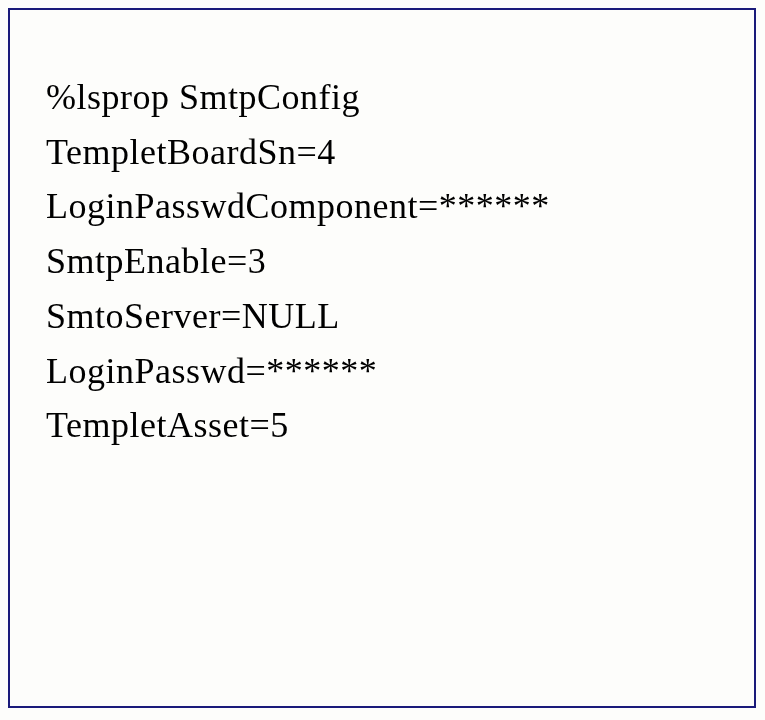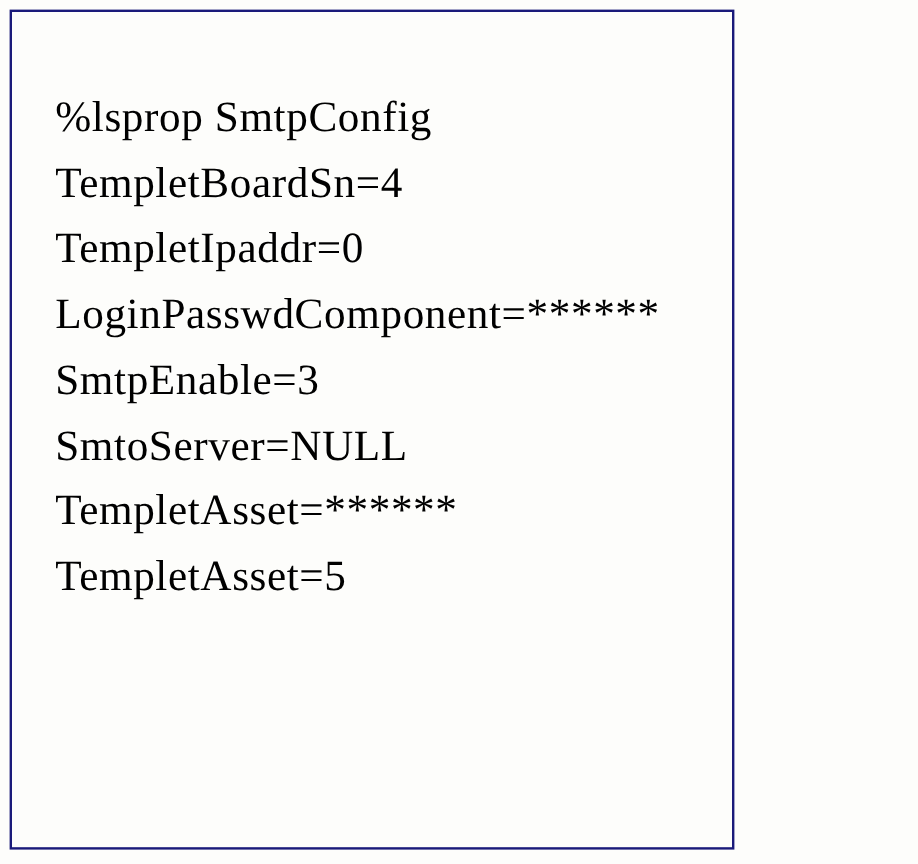--- a/index.html
+++ b/index.html
@@ -10,40 +10,39 @@
     body {
       width: 765px;
       height: 720px;
       background: #fdfdfb;
       display: flex;
       align-items: flex-start;
       justify-content: flex-start;
       padding: 8px;
     }
     .terminal-box {
-      width: 604px;
+      width: 748px;
       height: 700px;
       border: 2px solid #1a1a7a;
       background: #fdfdfb;
       padding: 60px 36px 36px 36px;
       font-family: "Times New Roman", Times, serif;
       font-size: 36px;
       color: #000000;
       line-height: 1.52;
       letter-spacing: 0.5px;
     }
     .line {
       white-space: nowrap;
     }
   </style>
 </head>
 <body>
 
 <div class="terminal-box">
   <div class="line">%lsprop SmtpConfig</div>
   <div class="line">TempletBoardSn=4</div>
-  <div class="line">TempletIpaddr=0</div>
   <div class="line">LoginPasswdComponent=******</div>
   <div class="line">SmtpEnable=3</div>
   <div class="line">SmtoServer=NULL</div>
-  <div class="line">TempletAsset=******</div>
+  <div class="line">LoginPasswd=******</div>
   <div class="line">TempletAsset=5</div>
 </div>
 
 </body></html>

